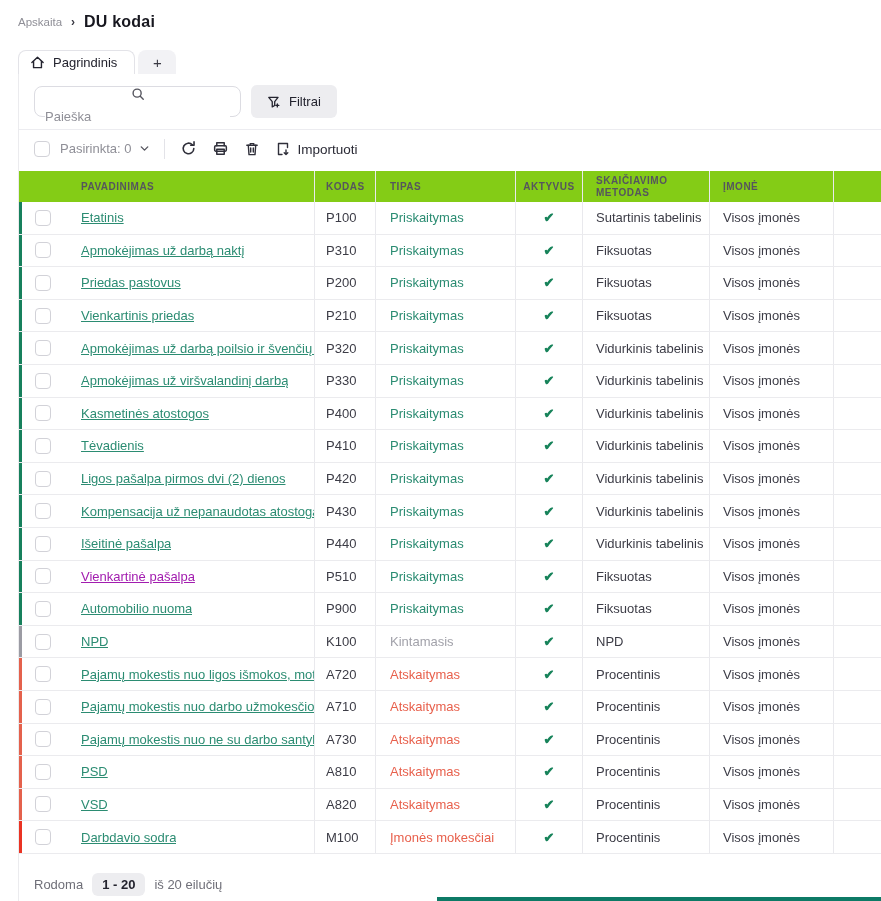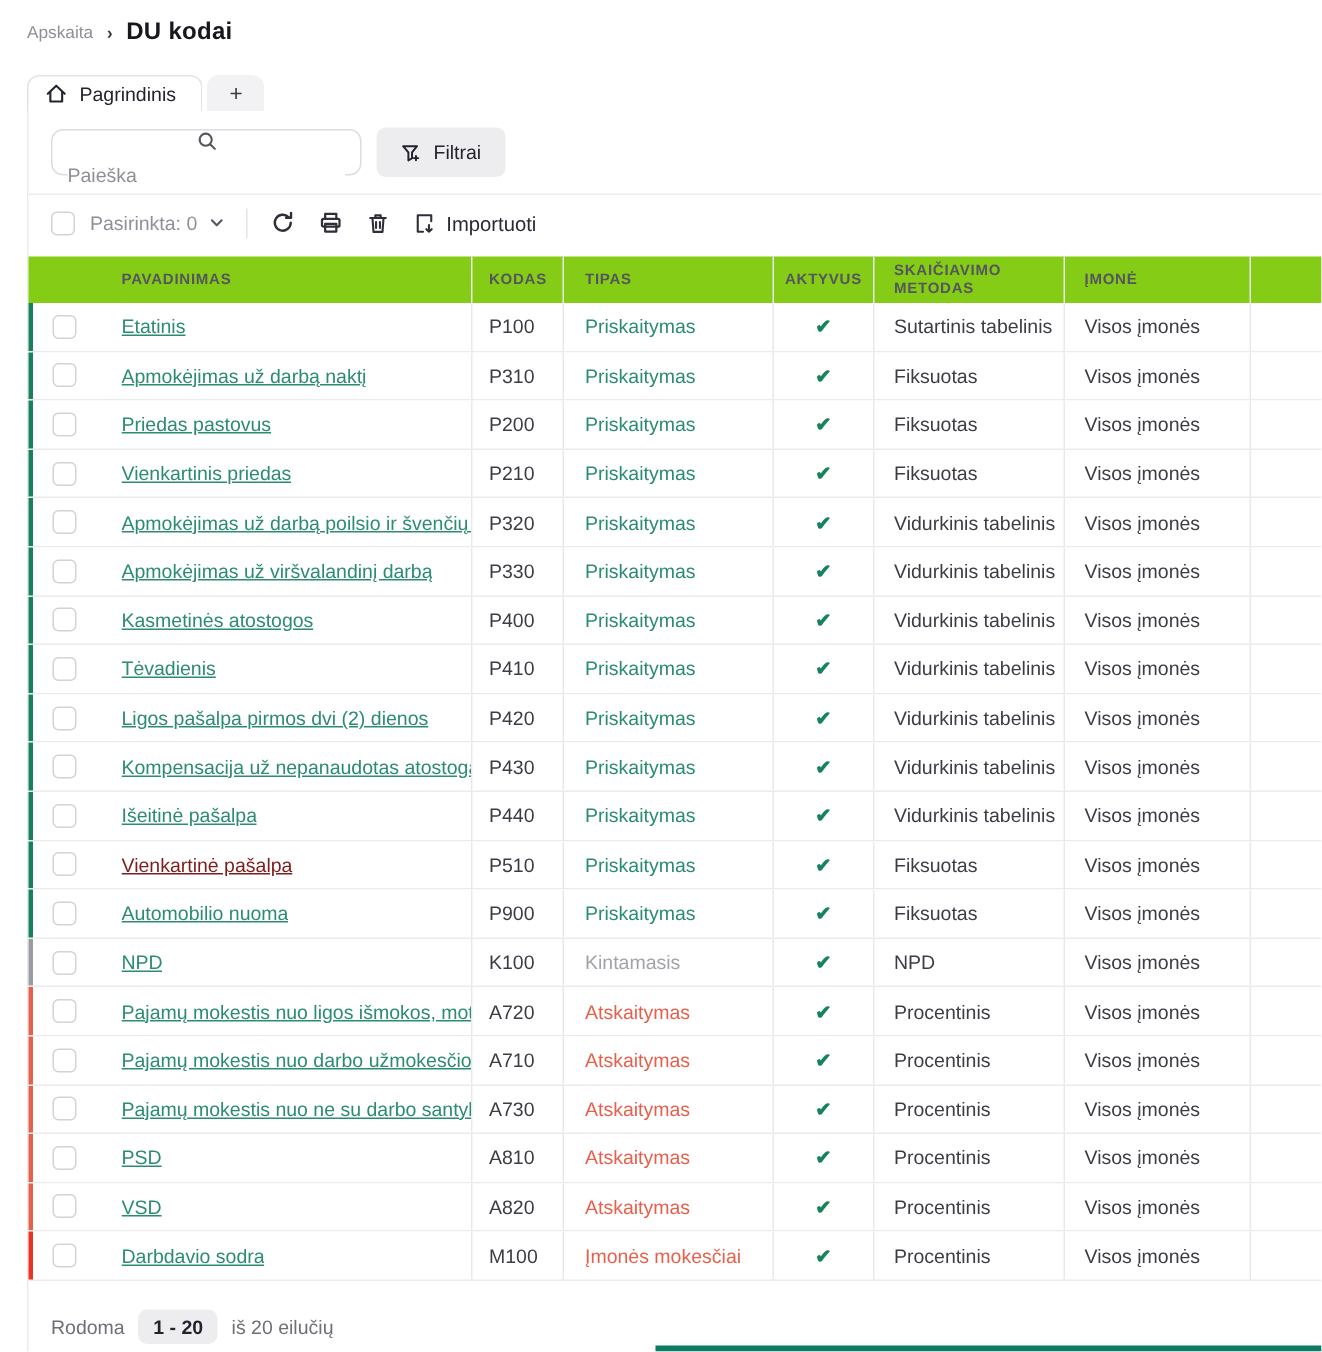--- a/index.html
+++ b/index.html
@@ -378,21 +378,21 @@
     <div class="cell col-company">Visos įmonės</div>
     <div class="cell col-extra"></div>
   </div>
 
   <div class="row">
     <div class="row-stripe" style="background: rgb(23, 128, 92);"></div>
     <div class="cell col-check">
             <div class="checkbox"></div>
           </div>
     <div class="cell col-name">
-            <span class="name-link" style="color: #7f1d1d; text-decoration: underline;">Vienkartinė pašalpa</span>
+            <span class="name-link" style="color: #a21caf; text-decoration: underline;">Vienkartinė pašalpa</span>
           </div>
     <div class="cell col-code">P510</div>
     <div class="cell col-type" style="color: rgb(43, 140, 114);">Priskaitymas</div>
     <div class="cell col-active">
             <span class="check-glyph" style="color: rgb(23, 131, 90);">✔</span>
           </div>
     <div class="cell col-method">Fiksuotas</div>
     <div class="cell col-company">Visos įmonės</div>
     <div class="cell col-extra"></div>
   </div>

